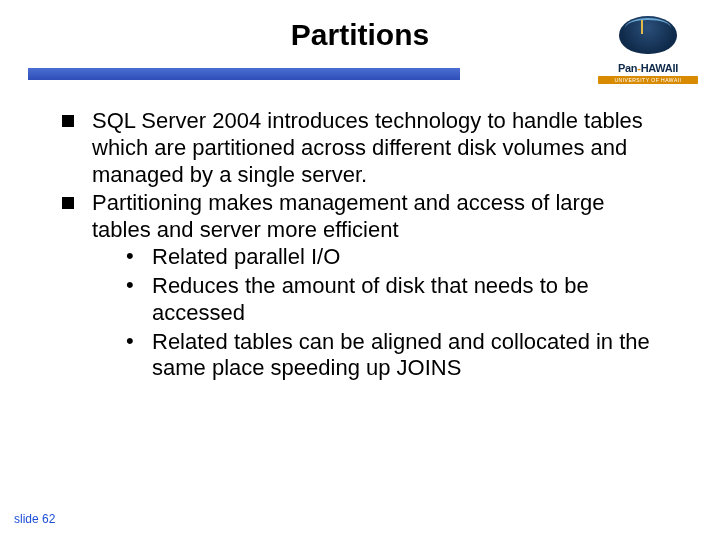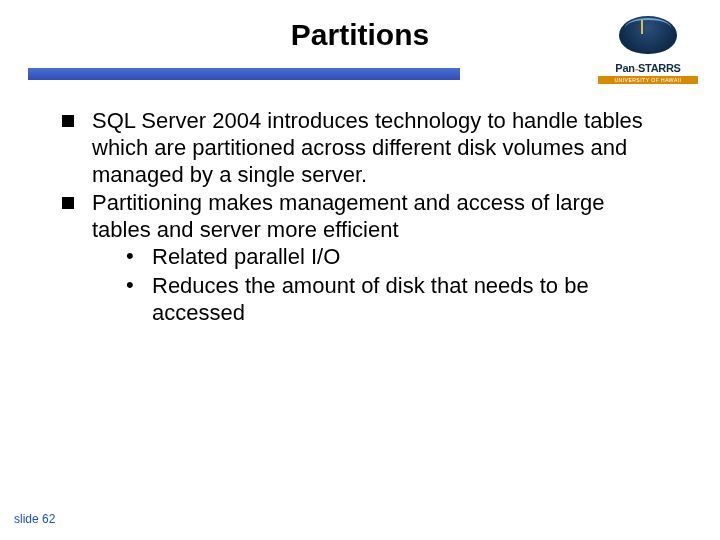--- a/index.html
+++ b/index.html
@@ -125,41 +125,44 @@
 </head>
 <body>
 
 <div class="slide">
 
   <div class="title">Partitions</div>
 
   <div class="logo">
     <span class="logo-top"></span><br>
     <span class="logo-text">
-      <span>Pan</span><span class="accent">-</span><span>STARRS</span>
+      <span>Pan</span><span class="accent">-</span><span>HAWAII</span>
     </span>
     <span class="logo-sub">UNIVERSITY OF HAWAII</span>
   </div>
 
   <div class="hrule"></div>
 
   <div class="content">
     <ul class="level1">
       <li>
         <span>SQL Server 2004 introduces technology to handle tables which are partitioned across different disk volumes and managed by a single server.</span>
       </li>
       <li>
         <span>Partitioning makes management and access of  large tables and server more efficient</span>
         <ul class="level2">
           <li>
             <span>Related parallel I/O</span>
           </li>
           <li>
             <span>Reduces the amount of disk that needs to be accessed</span>
           </li>
+          <li>
+            <span>Related tables can be aligned and collocated in the same place speeding up JOINS</span>
+          </li>
         </ul>
       </li>
     </ul>
   </div>
 
   <div class="footer">slide 62</div>
 
 </div>
 
 </body></html>

